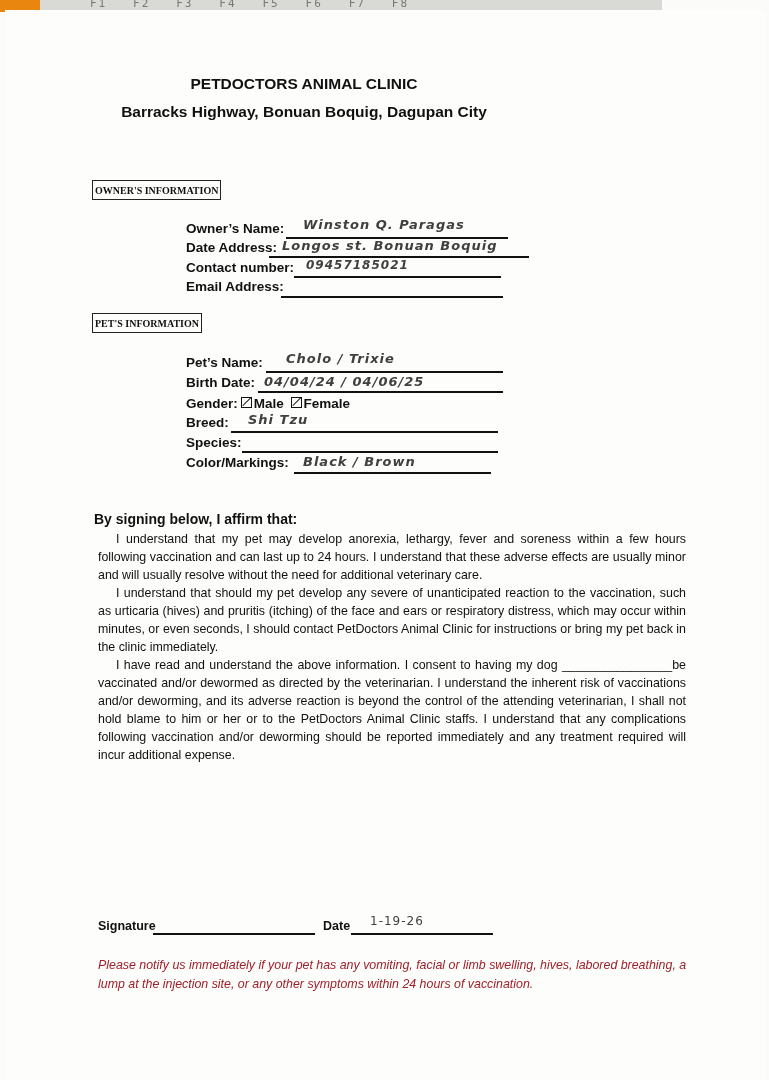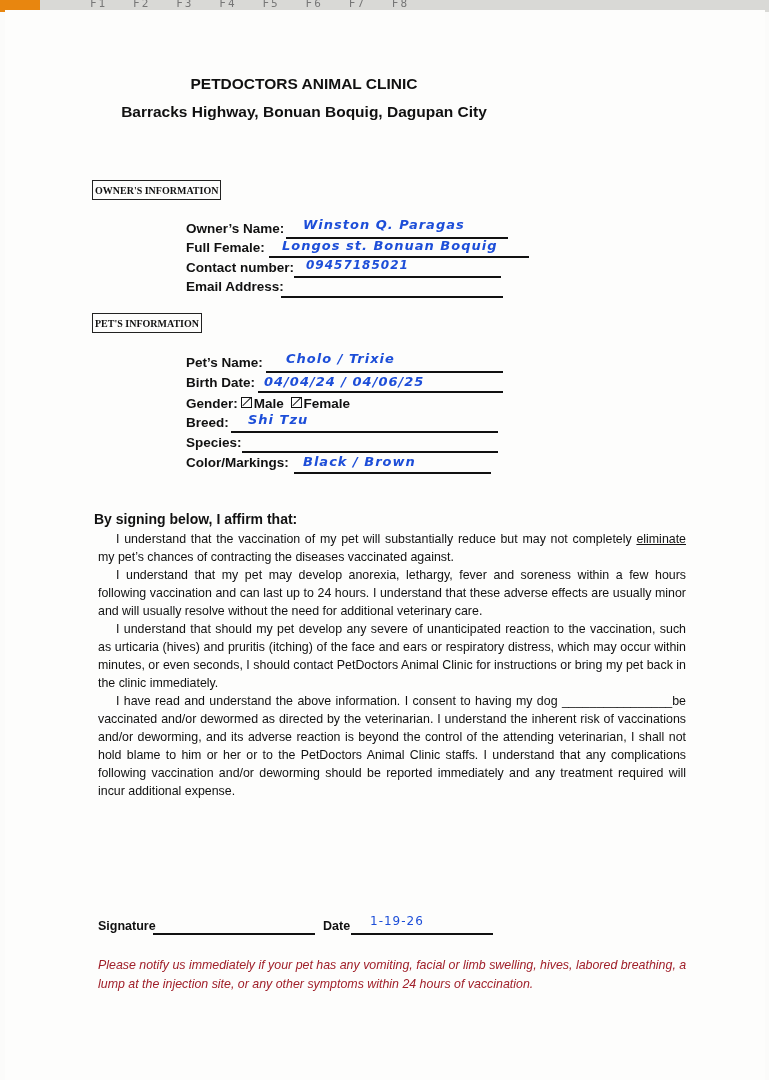--- a/index.html
+++ b/index.html
@@ -1,26 +1,26 @@
 <!DOCTYPE html>
 <html><head>
 <meta charset="utf-8">
 <style>
   html, body { margin:0; padding:0; }
   body { width:769px; height:1080px; background:#fbfbfa; position:relative; overflow:hidden; font-family:"Liberation Sans", sans-serif; color:#111; }
-  .topstrip { position:absolute; left:0; top:0; width:769px; height:12px; background:linear-gradient(90deg,#e8860f 0 40px,#d9d9d6 40px 100%); overflow:hidden; }
+  .topstrip { position:absolute; left:0; top:0; width:662px; height:12px; background:linear-gradient(90deg,#e8860f 0 40px,#d9d9d6 40px 100%); overflow:hidden; }
   .topstrip .keys { position:absolute; top:-3px; left:90px; font-size:11px; color:#777; letter-spacing:2px; white-space:nowrap; font-family:"DejaVu Sans Mono", monospace; }
   .paper { position:absolute; left:5px; top:10px; width:760px; height:1070px; background:#fdfdfc; }
   .title { position:absolute; left:0; width:608px; text-align:center; font-weight:bold; }
   .t1 { top:75px; font-size:15.5px; }
   .t2 { top:103px; font-size:15.5px; }
   .section-box { position:absolute; left:92px; border:1.3px solid #222; font-family:"Liberation Serif", serif; font-weight:bold; font-size:10px; padding:1px 2px 0 2px; line-height:17px; }
   .field { position:absolute; left:140px; font-size:13.5px; font-weight:bold; white-space:nowrap;margin-left:46px; }
   .field .line { position:absolute; height:1.5px; background:#111; }
-  .hw { position:absolute; font-family:"DejaVu Sans", sans-serif; font-size:13px; color:#1d4ed8; letter-spacing:1px; white-space:nowrap; font-style:italic; }
+  .hw { position:absolute; font-family:"DejaVu Sans", sans-serif; font-size:13px; color:#404040; letter-spacing:1px; white-space:nowrap; font-style:italic; }
   .body-text { position:absolute; left:98px; width:588px; font-size:12.4px; line-height:18px; text-align:justify; font-family:"Liberation Sans Narrow","Liberation Sans", sans-serif; }
   .body-text p { margin:0; text-indent:18px; }
   .affirm-head { position:absolute; left:94px; top:511px; font-size:14px; font-weight:bold; }
   .u { text-decoration:underline; }
   .sig-label { position:absolute; font-size:12.5px; font-weight:bold; }
   .sig-line { position:absolute; height:1.5px; background:#111; }
   .notice { position:absolute; left:98px; top:956px; width:590px; font-size:12.4px; line-height:18.5px; color:#a0202a; font-style:italic; }
   .check { display:inline-block; width:9px; height:9px; border:1.2px solid #111; position:relative; margin:0 2px 0 3px; top:0px; }
   .check::after { content:""; position:absolute; left:-1px; top:3px; width:12px; height:1.2px; background:#111; transform:rotate(-45deg); }
 </style>
@@ -36,21 +36,21 @@
 <div class="title t2">Barracks Highway, Bonuan Boquig, Dagupan City</div>
 
 <div class="section-box" style="top:180px;">OWNER'S INFORMATION</div>
 
 <div class="field" style="top:221px;">
   <span>Owner’s Name:</span>
   <div class="line" style="left:100px; top:16px; width:222px;"></div>
   <span class="hw" style="left:117px; top:-4px;">Winston Q. Paragas</span>
 </div>
 <div class="field" style="top:240px;">
-  <span>Full Female:</span>
+  <span>Date Address:</span>
   <div class="line" style="left:83px; top:16px; width:260px;"></div>
   <span class="hw" style="left:96px; top:-2px;">Longos st. Bonuan Boquig</span>
 </div>
 <div class="field" style="top:260px;">
   <span>Contact number:</span>
   <div class="line" style="left:108px; top:16px; width:207px;"></div>
   <span class="hw" style="left:120px; top:-2px; font-size:12px;">09457185021</span>
 </div>
 <div class="field" style="top:279px;">
   <span>Email Address:</span>
@@ -84,21 +84,20 @@
   <span class="hw" style="left:62px; top:-2px;"></span>
 </div>
 <div class="field" style="top:455px;">
   <span>Color/Markings:</span>
   <div class="line" style="left:108px; top:17px; width:197px;"></div>
   <span class="hw" style="left:117px; top:-1px;">Black / Brown</span>
 </div>
 
 <div class="affirm-head">By signing below, I affirm that:</div>
 <div class="body-text" style="top:530px;">
-  <p><span>I understand that the vaccination of my pet will substantially reduce but may not completely </span><span class="u">eliminate</span><span> my pet’s chances of contracting the diseases vaccinated against.</span></p>
   <p>I understand that my pet may develop anorexia, lethargy, fever and soreness within a few hours following vaccination and can last up to 24 hours. I understand that these adverse effects are usually minor and will usually resolve without the need for additional veterinary care.</p>
   <p>I understand that should my pet develop any severe of unanticipated reaction to the vaccination, such as urticaria (hives) and pruritis (itching) of the face and ears or respiratory distress, which may occur within minutes, or even seconds, I should contact PetDoctors Animal Clinic for instructions or bring my pet back in the clinic immediately.</p>
   <p><span>I have read and understand the above information. I consent to having my dog </span><span>________________</span><span>be vaccinated and/or dewormed as directed by the veterinarian. I understand the inherent risk of vaccinations and/or deworming, and its adverse reaction is beyond the control of the attending veterinarian, I shall not hold blame to him or her or to the PetDoctors Animal Clinic staffs. I understand that any complications following vaccination and/or deworming should be reported immediately and any treatment required will incur additional expense.</span></p>
 </div>
 
 <div class="sig-label" style="left:98px; top:919px;">Signature</div>
 <div class="sig-line" style="left:153px; top:933px; width:162px;"></div>
 <div class="sig-label" style="left:323px; top:919px;">Date</div>
 <div class="sig-line" style="left:351px; top:933px; width:142px;"></div>
 <div class="hw" style="left:370px; top:914px; font-size:12px; font-style:normal;">1-19-26</div>

